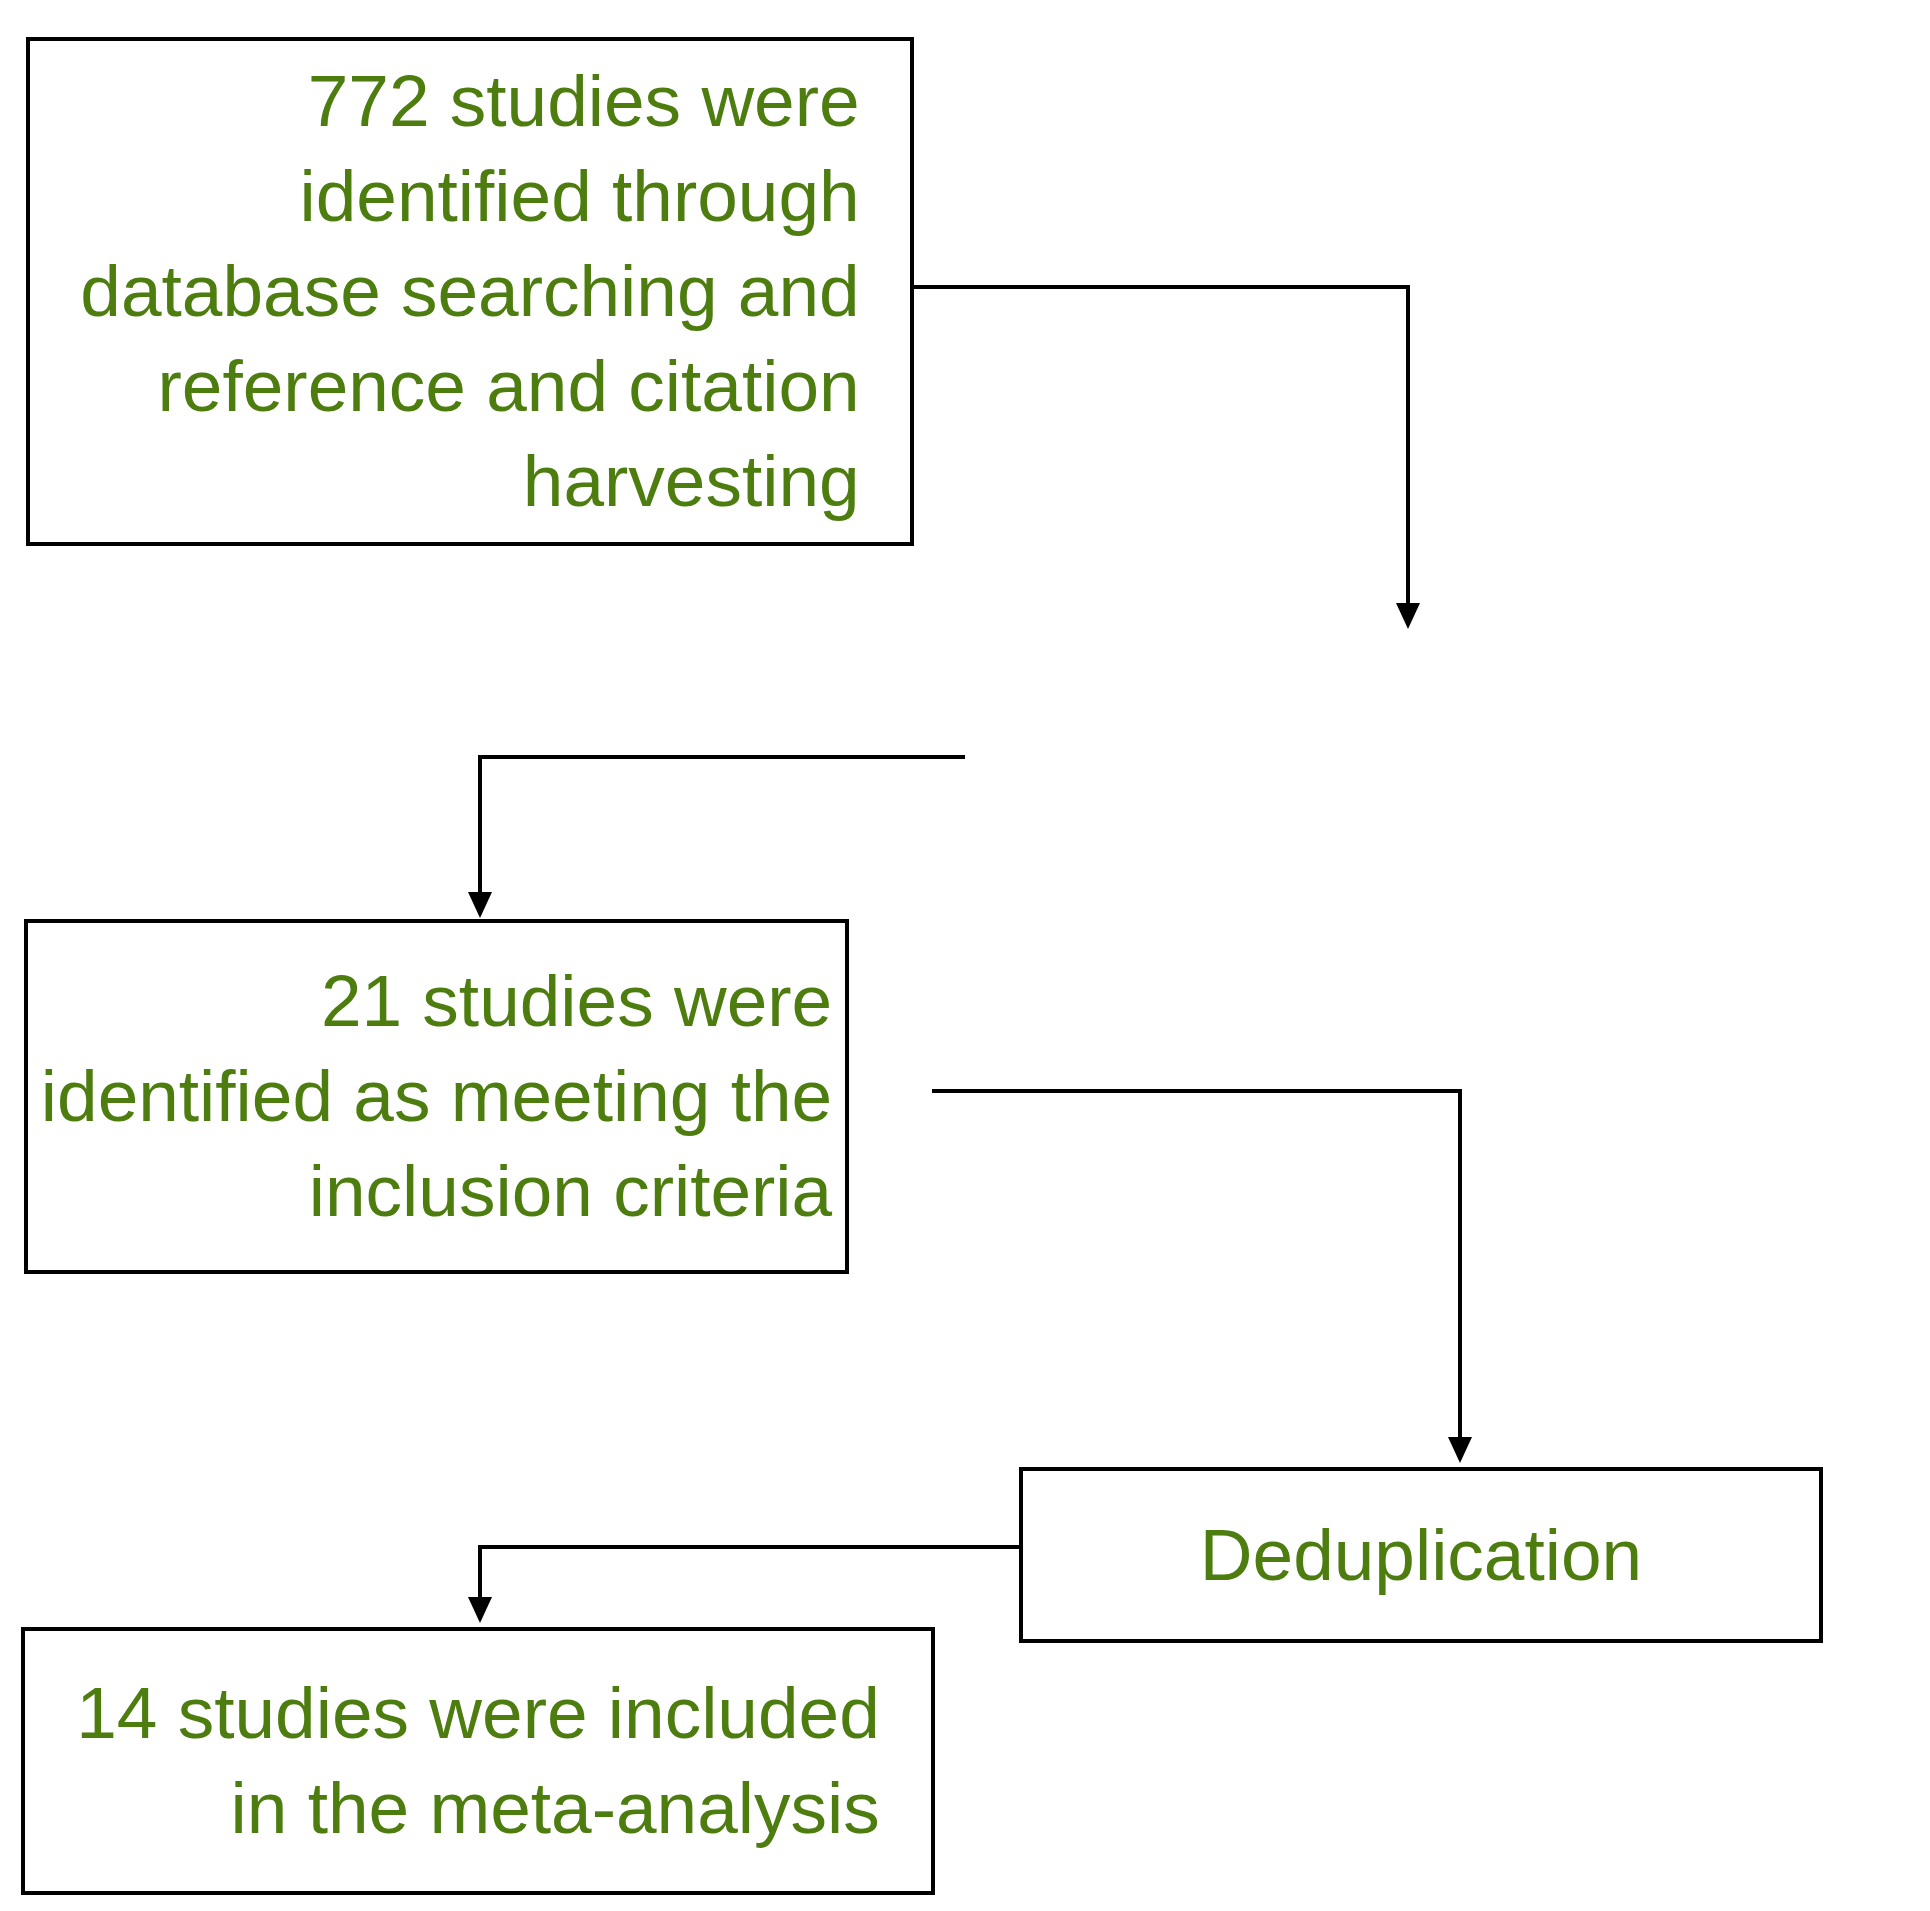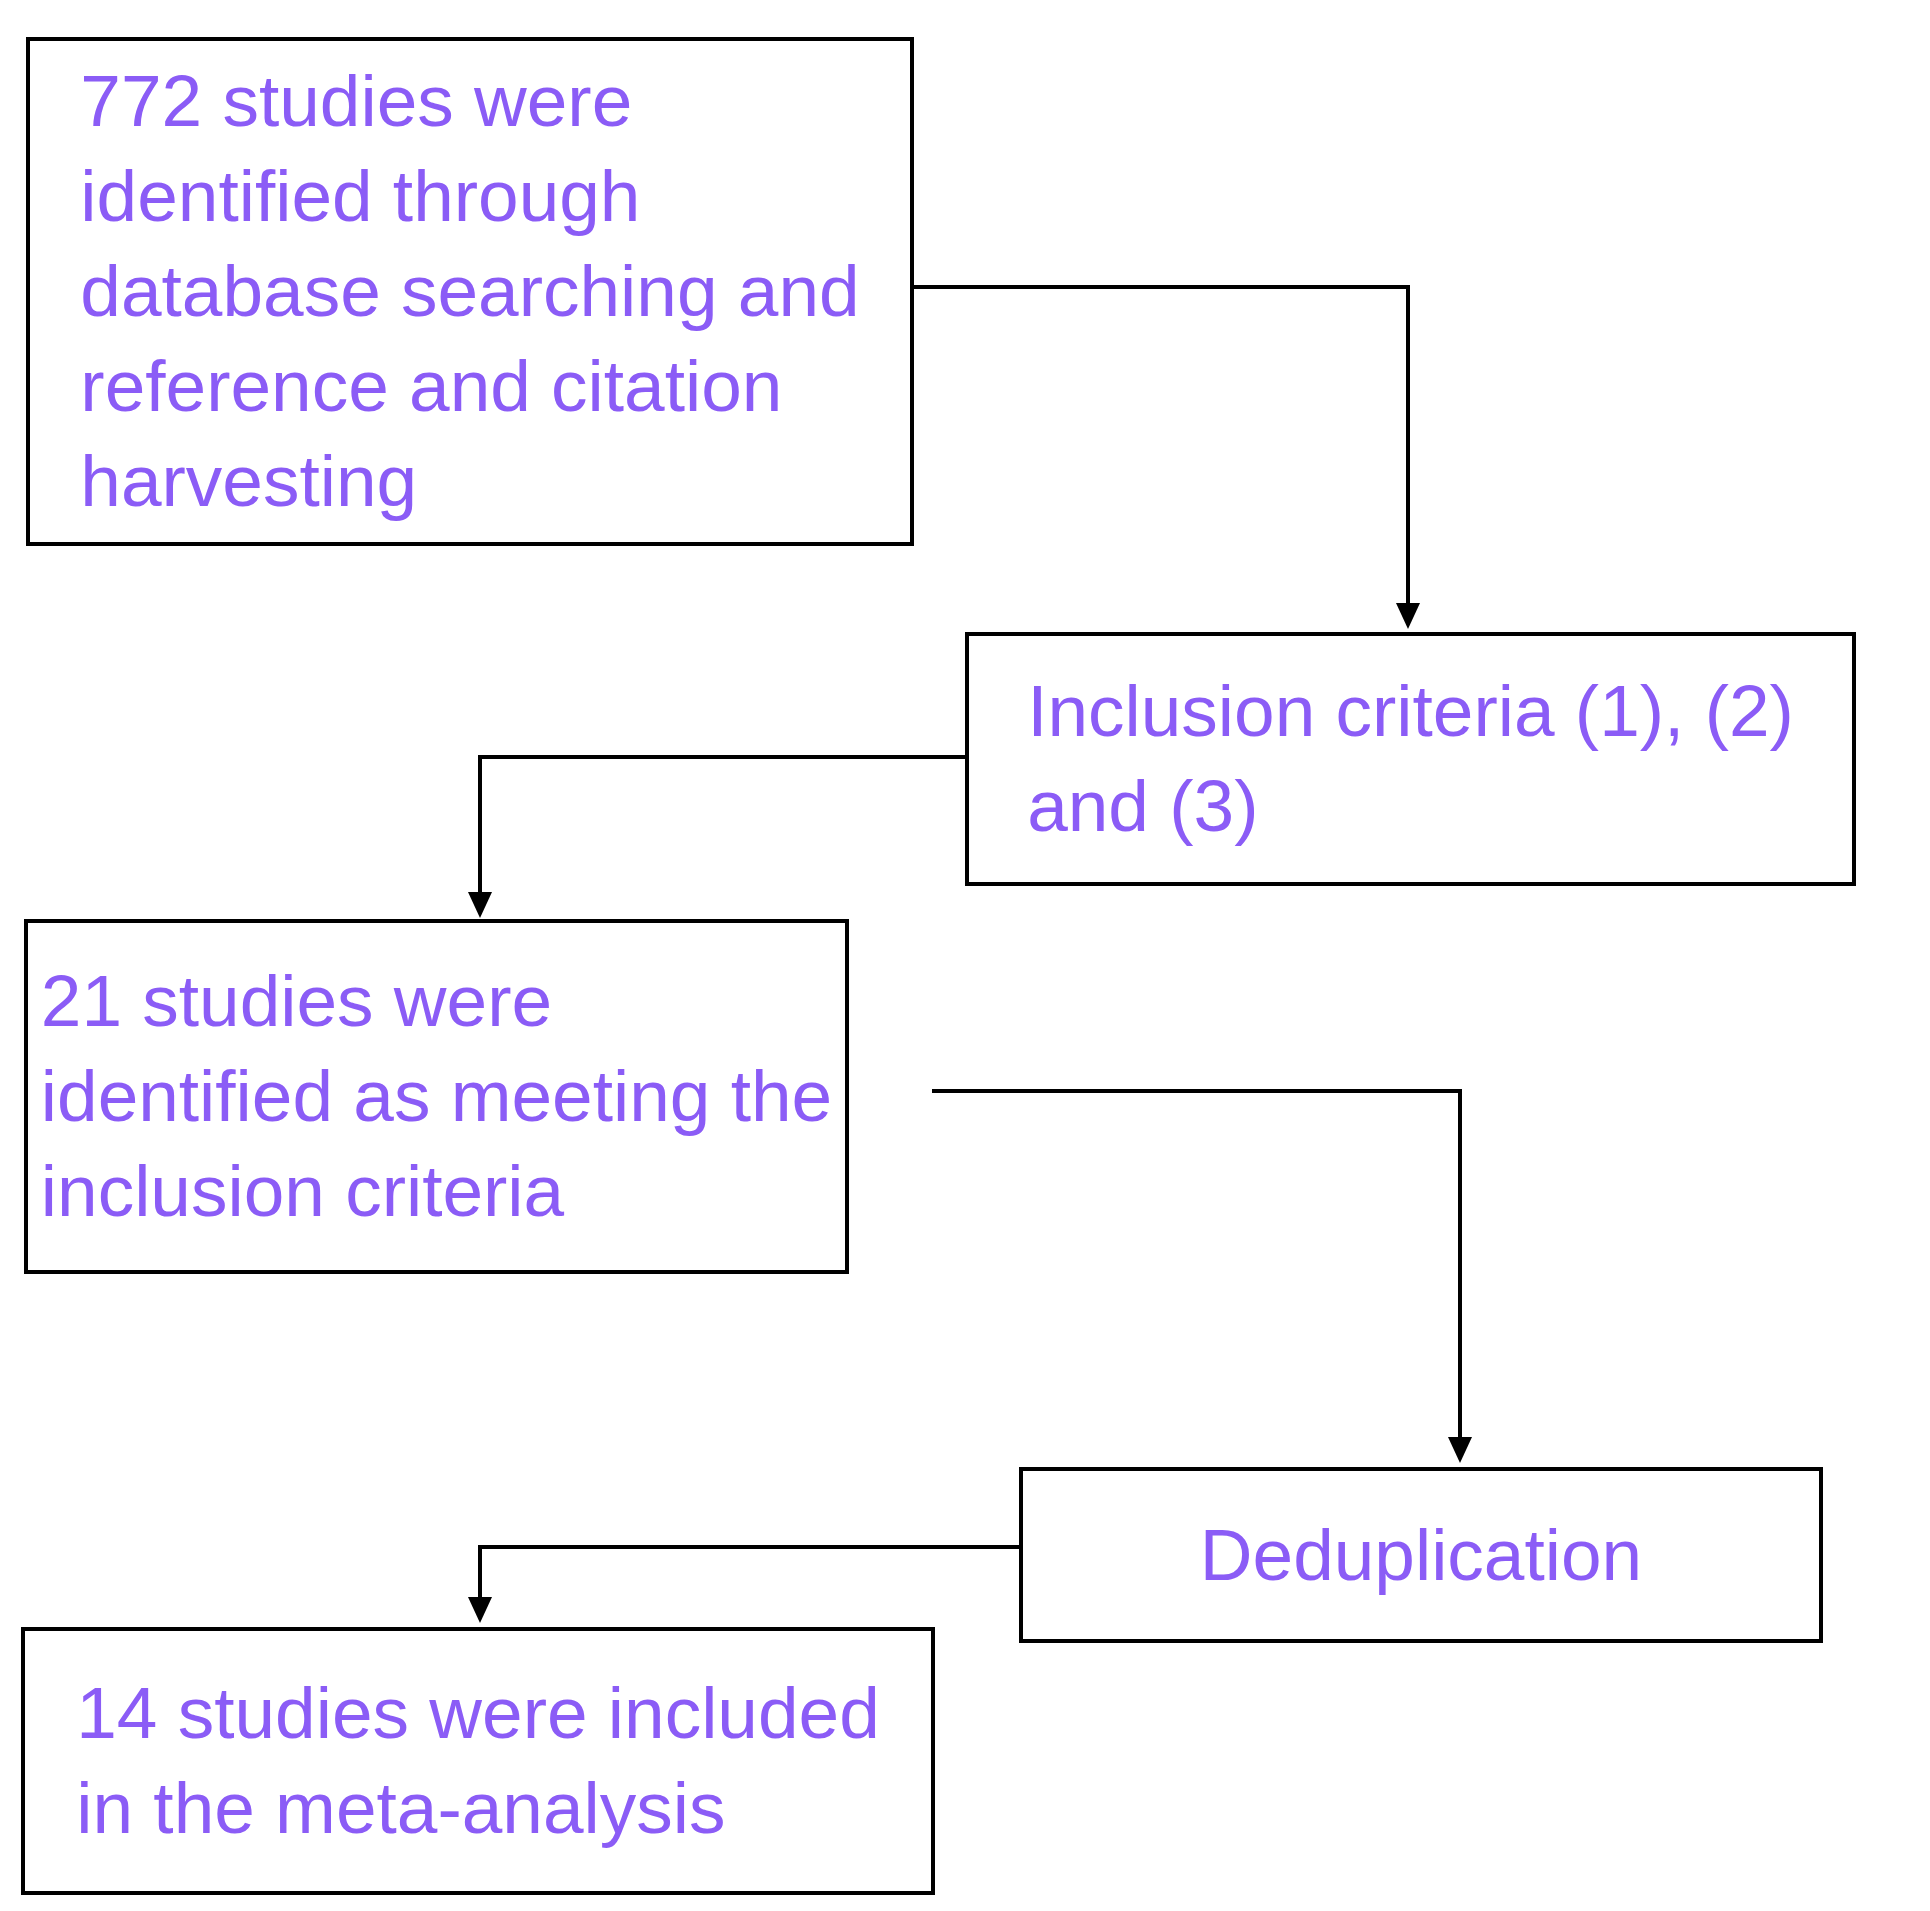--- a/index.html
+++ b/index.html
@@ -19,24 +19,24 @@
     position: absolute;
     box-sizing: border-box;
     border: 4.3px solid #000000;
     background: #ffffff;
     display: flex;
     align-items: center;
     justify-content: center;
   }
   .node-label {
     white-space: pre-line;
-    text-align: left;
+    text-align: right;
     font-size: 73px;
     line-height: 1.3;
-    color: #8b5cf6;
+    color: #4d7c0f;
     padding: 0 8.7px;
   }
   .edge-seg {
     position: absolute;
     background: #000000;
   }
   .arrow-down {
     position: absolute;
     width: 0;
     height: 0;
@@ -82,24 +82,20 @@
 identified through
 database searching and
 reference and citation
 harvesting</div>
   </div>
 
   <div class="edge-seg" id="edge-a-h"></div>
   <div class="edge-seg" id="edge-a-v"></div>
   <div class="arrow-down" id="edge-a-arrow"></div>
 
-  <div class="node" id="node-criteria">
-    <div class="node-label">Inclusion criteria (1), (2)
-and (3)</div>
-  </div>
 
   <div class="edge-seg" id="edge-b-h"></div>
   <div class="edge-seg" id="edge-b-v"></div>
   <div class="arrow-down" id="edge-b-arrow"></div>
 
   <div class="node" id="node-meeting">
     <div class="node-label">21 studies were
 identified as meeting the
 inclusion criteria</div>
   </div>

